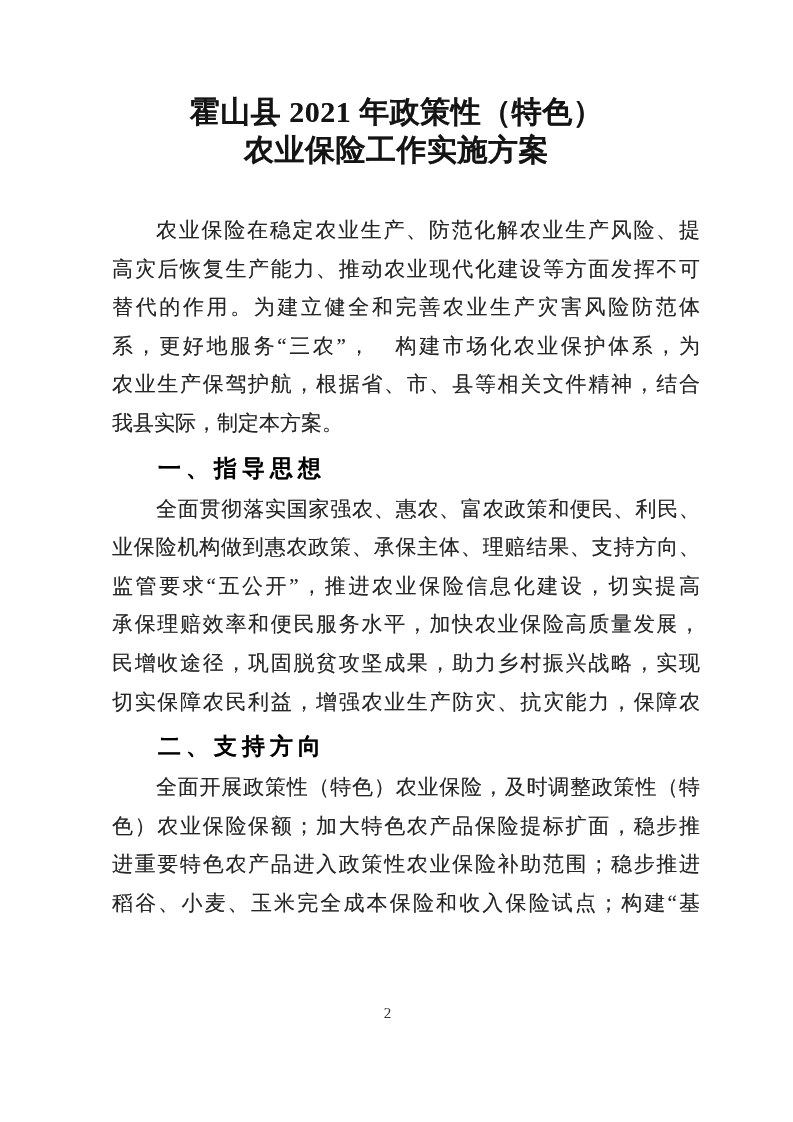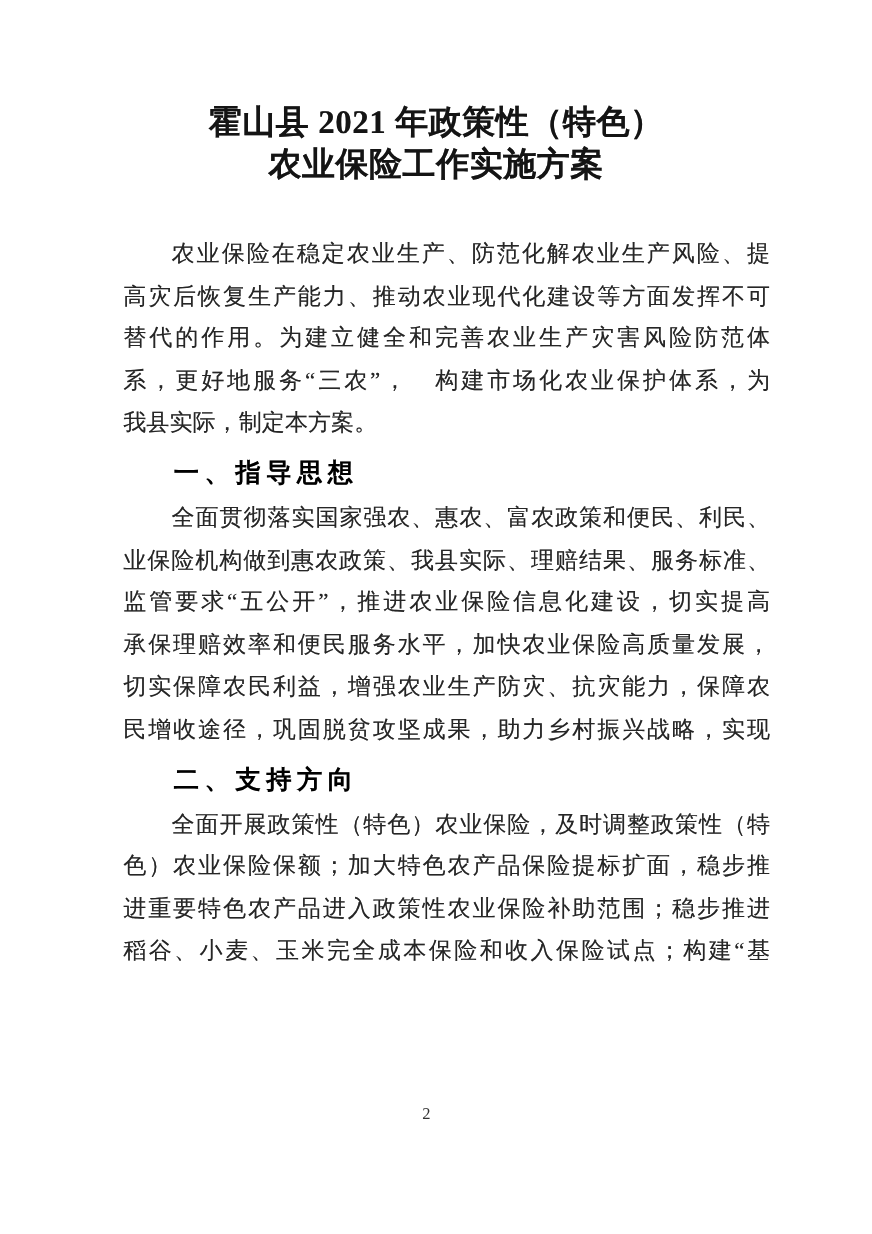--- a/index.html
+++ b/index.html
@@ -82,30 +82,31 @@
     <div>霍山县 2021 年政策性（特色）</div>
     <div>农业保险工作实施方案</div>
   </div>
 
   <div class="doc">
       <div class="paragraph">
         <div class="line first">农业保险在稳定农业生产、防范化解农业生产风险、提</div>
         <div class="line">高灾后恢复生产能力、推动农业现代化建设等方面发挥不可</div>
         <div class="line">替代的作用。为建立健全和完善农业生产灾害风险防范体</div>
         <div class="line">系，更好地服务“三农”，　构建市场化农业保护体系，为</div>
+        <div class="line">农业生产保驾护航，根据省、市、县等相关文件精神，结合</div>
         <div class="line end">我县实际，制定本方案。</div>
       </div>
       <div class="heading">一、指导思想</div>
       <div class="paragraph">
         <div class="line first">全面贯彻落实国家强农、惠农、富农政策和便民、利民、</div>
-        <div class="line">业保险机构做到惠农政策、我县实际、理赔结果、服务标准、</div>
+        <div class="line">业保险机构做到惠农政策、承保主体、理赔结果、支持方向、</div>
         <div class="line">监管要求“五公开”，推进农业保险信息化建设，切实提高</div>
         <div class="line">承保理赔效率和便民服务水平，加快农业保险高质量发展，</div>
+        <div class="line">民增收途径，巩固脱贫攻坚成果，助力乡村振兴战略，实现</div>
         <div class="line">切实保障农民利益，增强农业生产防灾、抗灾能力，保障农</div>
-        <div class="line">民增收途径，巩固脱贫攻坚成果，助力乡村振兴战略，实现</div>
       </div>
       <div class="heading">二、支持方向</div>
       <div class="paragraph">
         <div class="line first">全面开展政策性（特色）农业保险，及时调整政策性（特</div>
         <div class="line">色）农业保险保额；加大特色农产品保险提标扩面，稳步推</div>
         <div class="line">进重要特色农产品进入政策性农业保险补助范围；稳步推进</div>
         <div class="line">稻谷、小麦、玉米完全成本保险和收入保险试点；构建“基</div>
       </div>
     </div>
 

